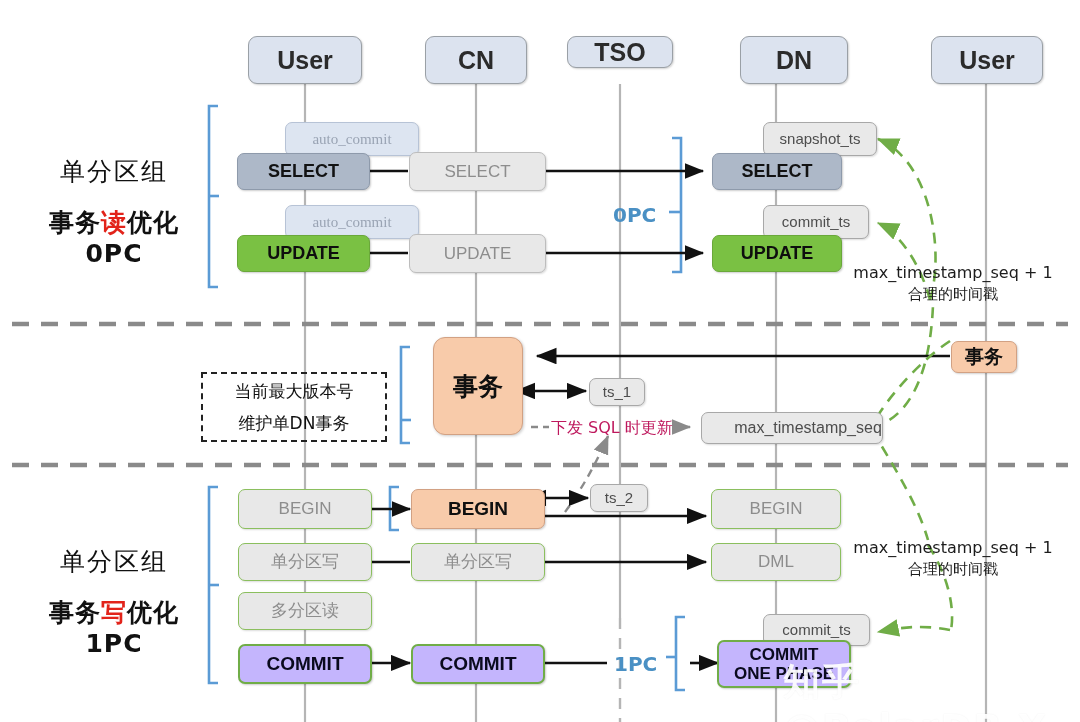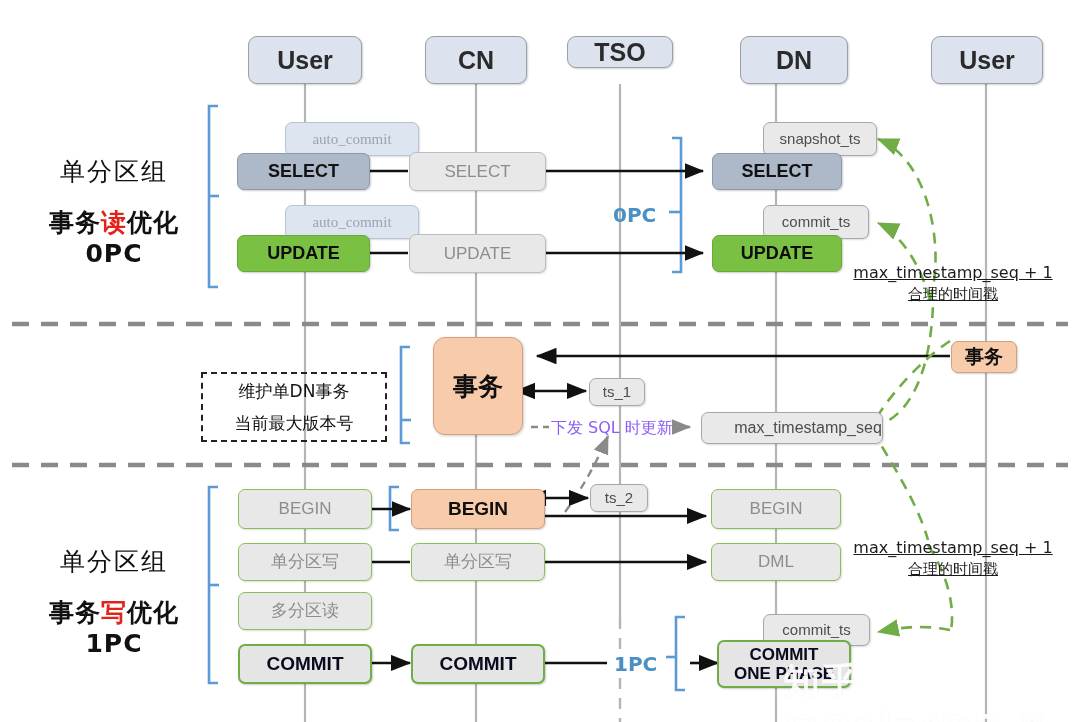--- a/index.html
+++ b/index.html
@@ -82,21 +82,21 @@
     box-shadow:1px 1px 2px rgba(0,0,0,.18);
   }
   .orange-big{
     background:#f8cbaa;
     border:1.6px solid #d2a183;
     border-radius:12px;
     font-size:25px;font-weight:bold;color:#101010;
     box-shadow:1px 1px 3px rgba(0,0,0,.2);
   }
   .blue-commit{
-    background:#e5e5e5;
+    background:#c4b5fd;
     border:2px solid #70ad47;
     font-size:19px;font-weight:bold;color:#0a0a1e;
     box-shadow:1px 1px 2px rgba(0,0,0,.2);
   }
   
   .side-label{
     position:absolute;
     text-align:center;
     color:#111;
     font-family:"DejaVu Sans","Liberation Sans",sans-serif;
@@ -115,27 +115,26 @@
     border:2px dashed #222;
     display:flex;flex-direction:column;
     align-items:center;justify-content:center;
     font-size:17px;color:#111;line-height:1.9;
     font-family:"DejaVu Sans","Liberation Sans",sans-serif;
   }
   .note-green{
     position:absolute;
     text-align:center;color:#1c1c1c;
     font-family:"DejaVu Sans","Liberation Sans",sans-serif;
-    text-decoration:underline;
   }
   .note-green .n1{font-size:16px;}
   .note-green .n2{font-size:15px;margin-top:3px;}
   .inline-note{
     position:absolute;
-    font-size:16px;color:#8b5cf6;
+    font-size:16px;color:#be185d;
     font-family:"DejaVu Sans","Liberation Sans",sans-serif;
     white-space:nowrap;
   }
   .watermark{
     position:absolute;
     color:rgba(255,255,255,.92);
     font-size:37px;font-weight:bold;
     letter-spacing:2px;
     text-shadow:0 0 2px rgba(0,0,0,.06);
     pointer-events:none;
@@ -253,22 +252,22 @@
   <div class="box upd" style="left:712px;top:235px;width:130px;height:37px;">UPDATE</div>
 
   <div class="pc-label" style="left:613px;top:203px;">0PC</div>
 
   <div class="note-green" style="left:845px;top:263px;width:216px;">
     <div class="n1">max_timestamp_seq + 1</div>
     <div class="n2">合理的时间戳</div>
   </div>
 
   <div class="dash-note" style="left:201px;top:372px;width:186px;height:70px;">
+    <div>当前最大版本号</div>
     <div>维护单DN事务</div>
-    <div>当前最大版本号</div>
   </div>
 
   <div class="box orange-big" style="left:433px;top:337px;width:90px;height:98px;">事务</div>
 
   <div class="box tag-grey" style="left:589px;top:378px;width:56px;height:28px;">ts_1</div>
 
   <div class="inline-note" style="left:551px;top:418px;">下发 SQL 时更新</div>
 
   <div class="box tag-grey" style="left:701px;top:412px;width:182px;height:32px;font-size:16px;padding-left:32px;">max_timestamp_seq</div>
 

